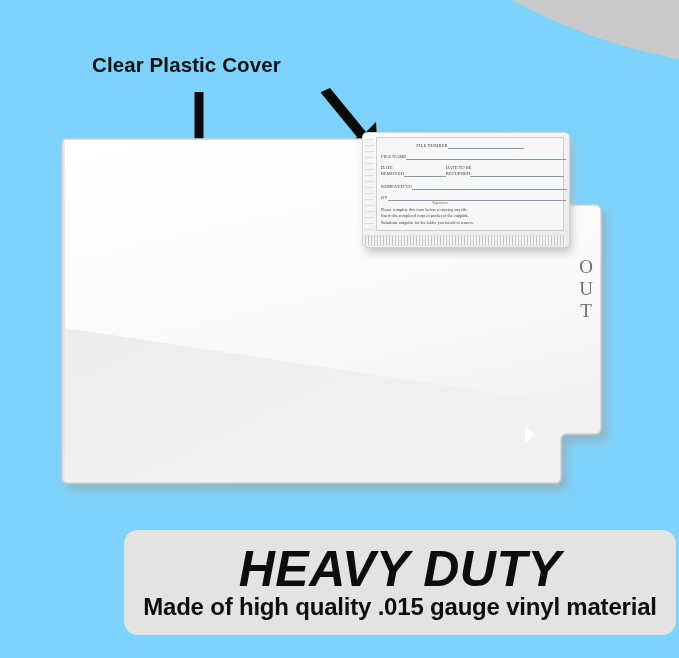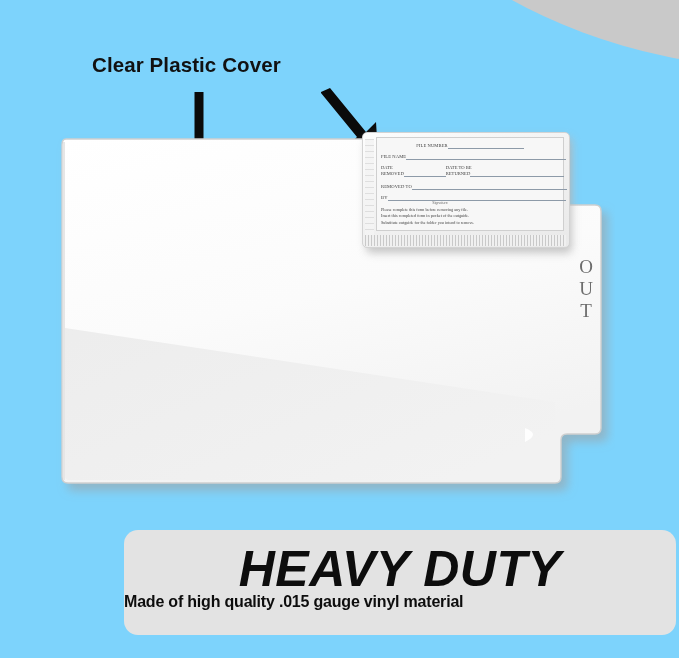--- a/index.html
+++ b/index.html
@@ -235,21 +235,22 @@
     font-weight: bold;
     font-style: italic;
     color: #0d0d0d;
     letter-spacing: 0.5px;
   }
   .banner-sub {
     position: absolute;
     left: 0;
     right: 0;
     top: 63px;
-    font-size: 16px;
+    text-align: center;
+    font-size: 24px;
     font-weight: bold;
     color: #0d0d0d;
     letter-spacing: -0.2px;
   }
 </style>
 </head>
 <body>
 
 <div id="stage">
 

